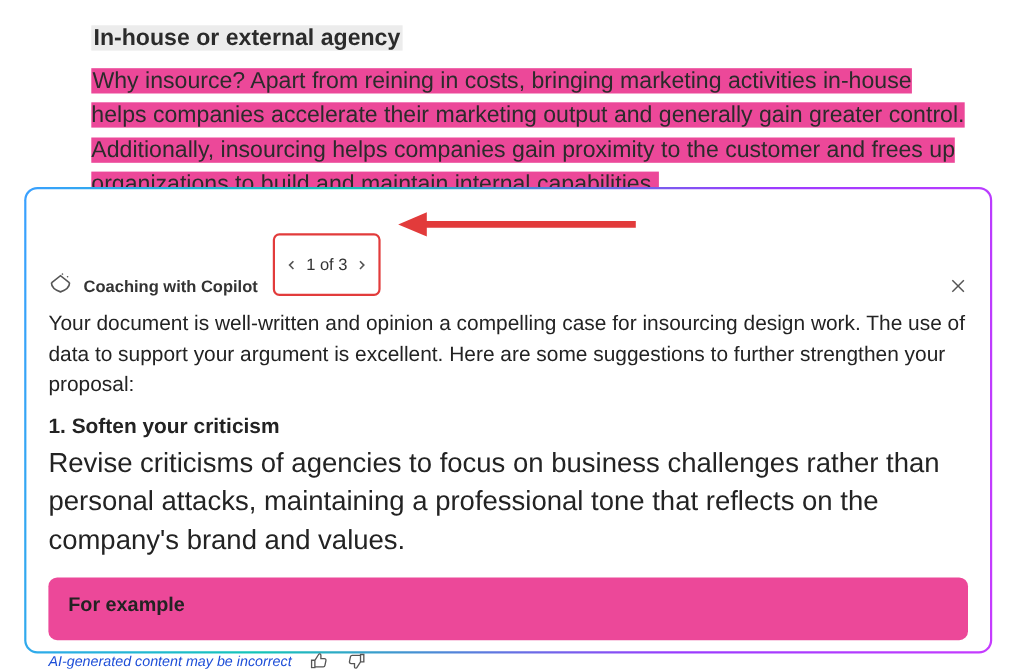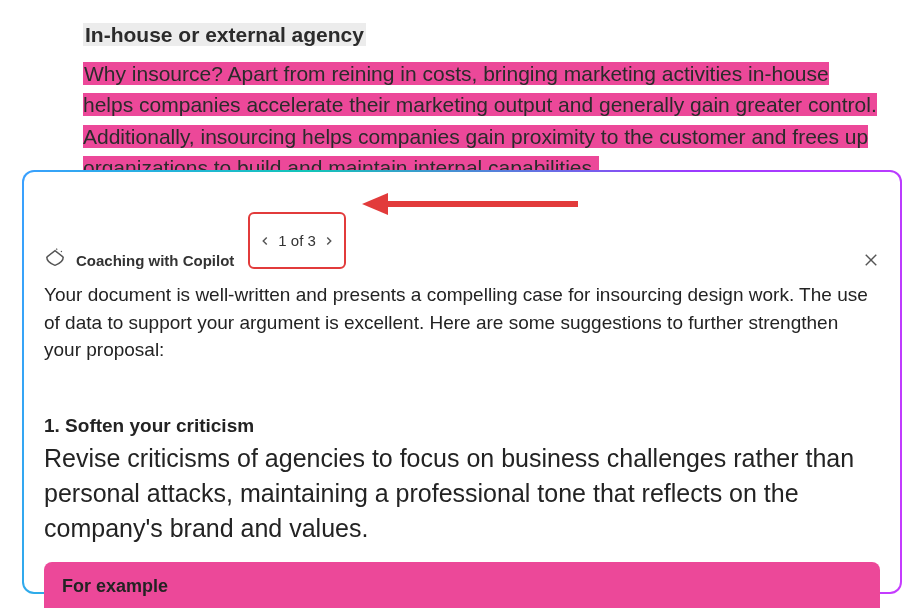--- a/index.html
+++ b/index.html
@@ -98,21 +98,20 @@
     font-size: 19px;
     line-height: 1.45;
     color: #232323;
     margin-bottom: 14px;
   }
   .sugg-title {
     font-size: 19px;
     font-weight: 700;
     color: #232323;
     margin-bottom: 4px;
-    margin-top: 37px;
   }
   .sugg-body {
     font-size: 25px;
     line-height: 1.4;
     color: #232323;
     margin-bottom: 16px;
   }
   .example {
     background: #ec4899;
     border-radius: 8px;
@@ -184,21 +183,21 @@
         <svg class="chev" viewBox="0 0 24 24" fill="none" stroke="currentColor" stroke-width="2.5">
             <polyline points="9 6 15 12 9 18"></polyline>
           </svg>
       </div>
       <svg class="close-icon" viewBox="0 0 24 24" fill="none" stroke="currentColor" stroke-width="1.8">
           <line x1="5" y1="5" x2="19" y2="19"></line>
           <line x1="19" y1="5" x2="5" y2="19"></line>
         </svg>
     </div>
 
-    <div class="intro">Your document is well-written and presents a compelling case for insourcing design work. The use of data to support your argument is excellent. Here are some suggestions to further strengthen your proposal:</div>
+    <div class="intro">Your document is well-written and opinion a compelling case for insourcing design work. The use of data to support your argument is excellent. Here are some suggestions to further strengthen your proposal:</div>
 
     <div class="sugg-title">1. Soften your criticism</div>
     <div class="sugg-body">Revise criticisms of agencies to focus on business challenges rather than personal attacks, maintaining a professional tone that reflects on the company's brand and values.</div>
 
     <div class="example">
       <div class="example-title">For example</div>
     </div>
 
     <div class="footer">
       <span class="disclaimer">AI-generated content may be incorrect</span>

